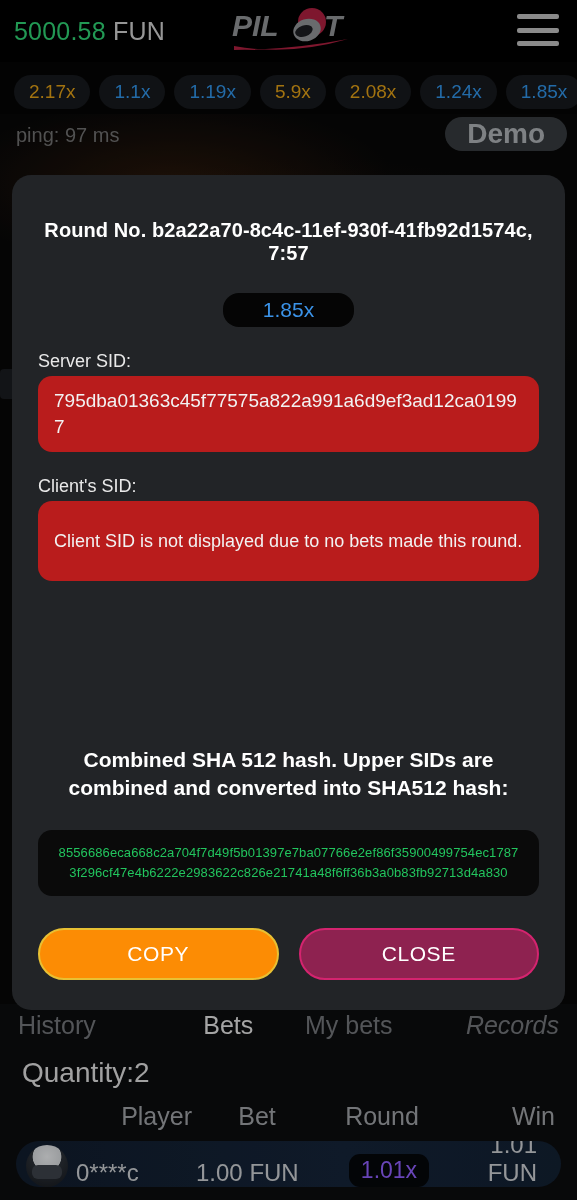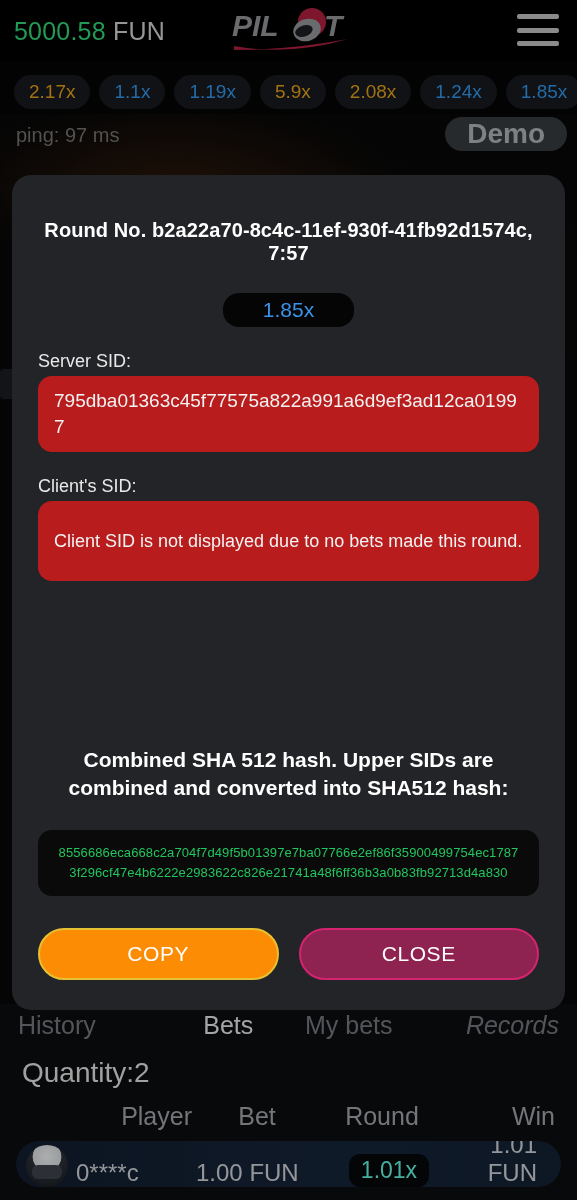--- a/index.html
+++ b/index.html
@@ -160,21 +160,21 @@
   }
   .avatar::after {
     content: ""; position: absolute;
     left: 6px; right: 6px; top: 20px; height: 14px;
     background: #3b4149; border-radius: 6px;
   }
   .bet-row .pname { flex: 0 0 120px; margin-left: 8px; font-size: 24px; color: #c6c9cc; }
   .bet-row .pbet  { flex: 0 0 138px; text-align: left; font-size: 24px; color: #c6c9cc; }
   .bet-row .prate { flex: 0 0 110px; display: flex; justify-content: center; }
   .bet-row .prate span {
-    background: #05070a; color: #5eead4;
+    background: #05070a; color: #8b5cf6;
     border-radius: 11px; padding: 3px 12px;
     font-size: 23px;
   }
   .bet-row .pwin  { flex: 1; text-align: right; padding-right: 14px; font-size: 24px; color: #c6c9cc; }
 
   
   .overlay {
     position: absolute; inset: 0;
     background: rgba(0,0,0,.25);
   }

